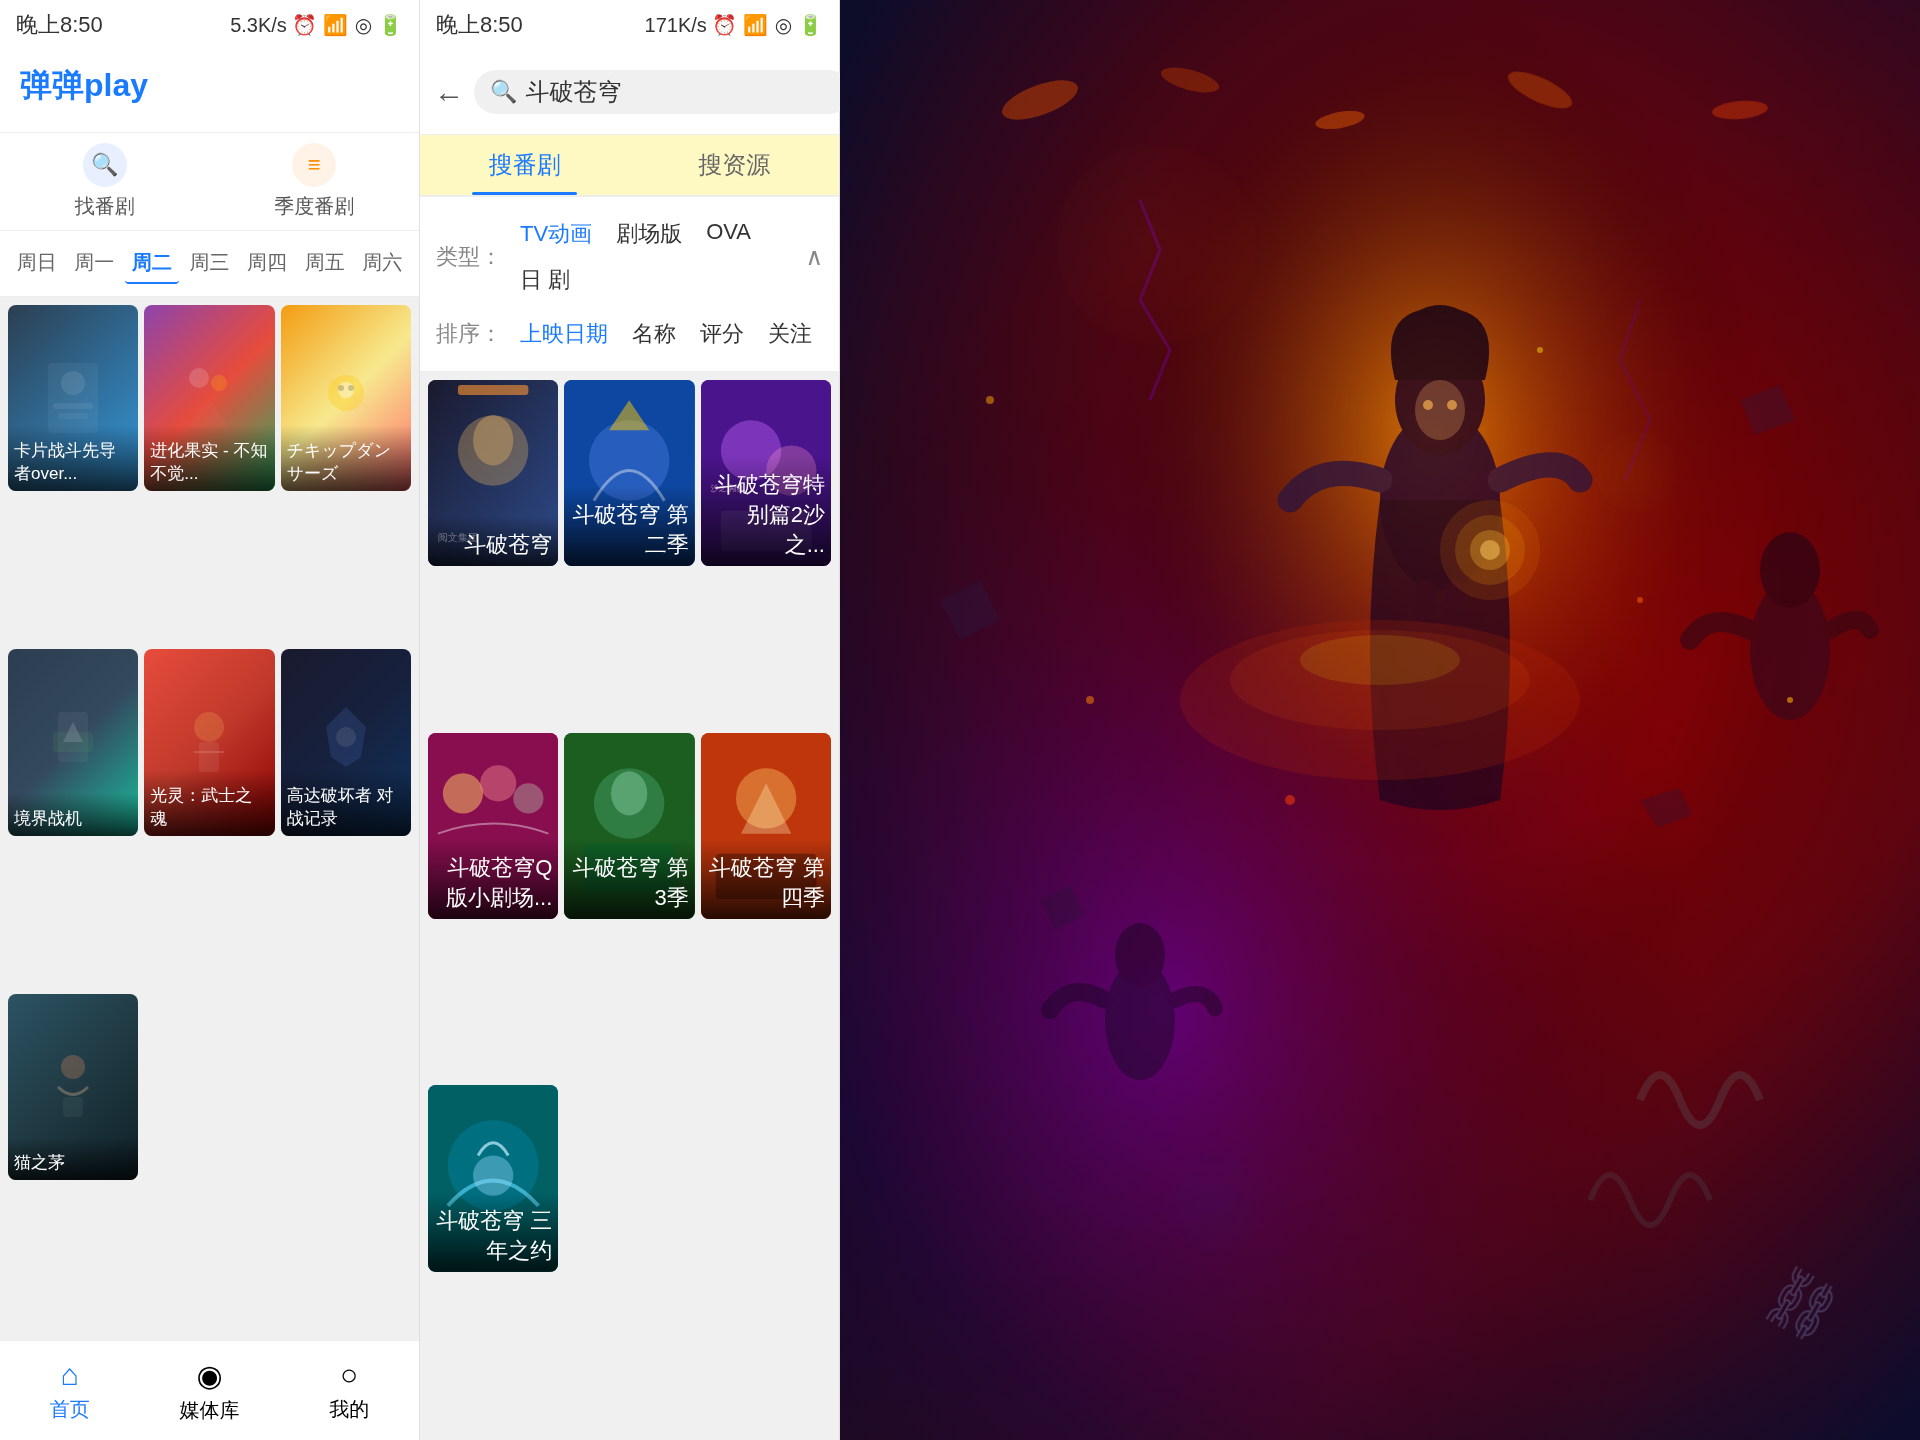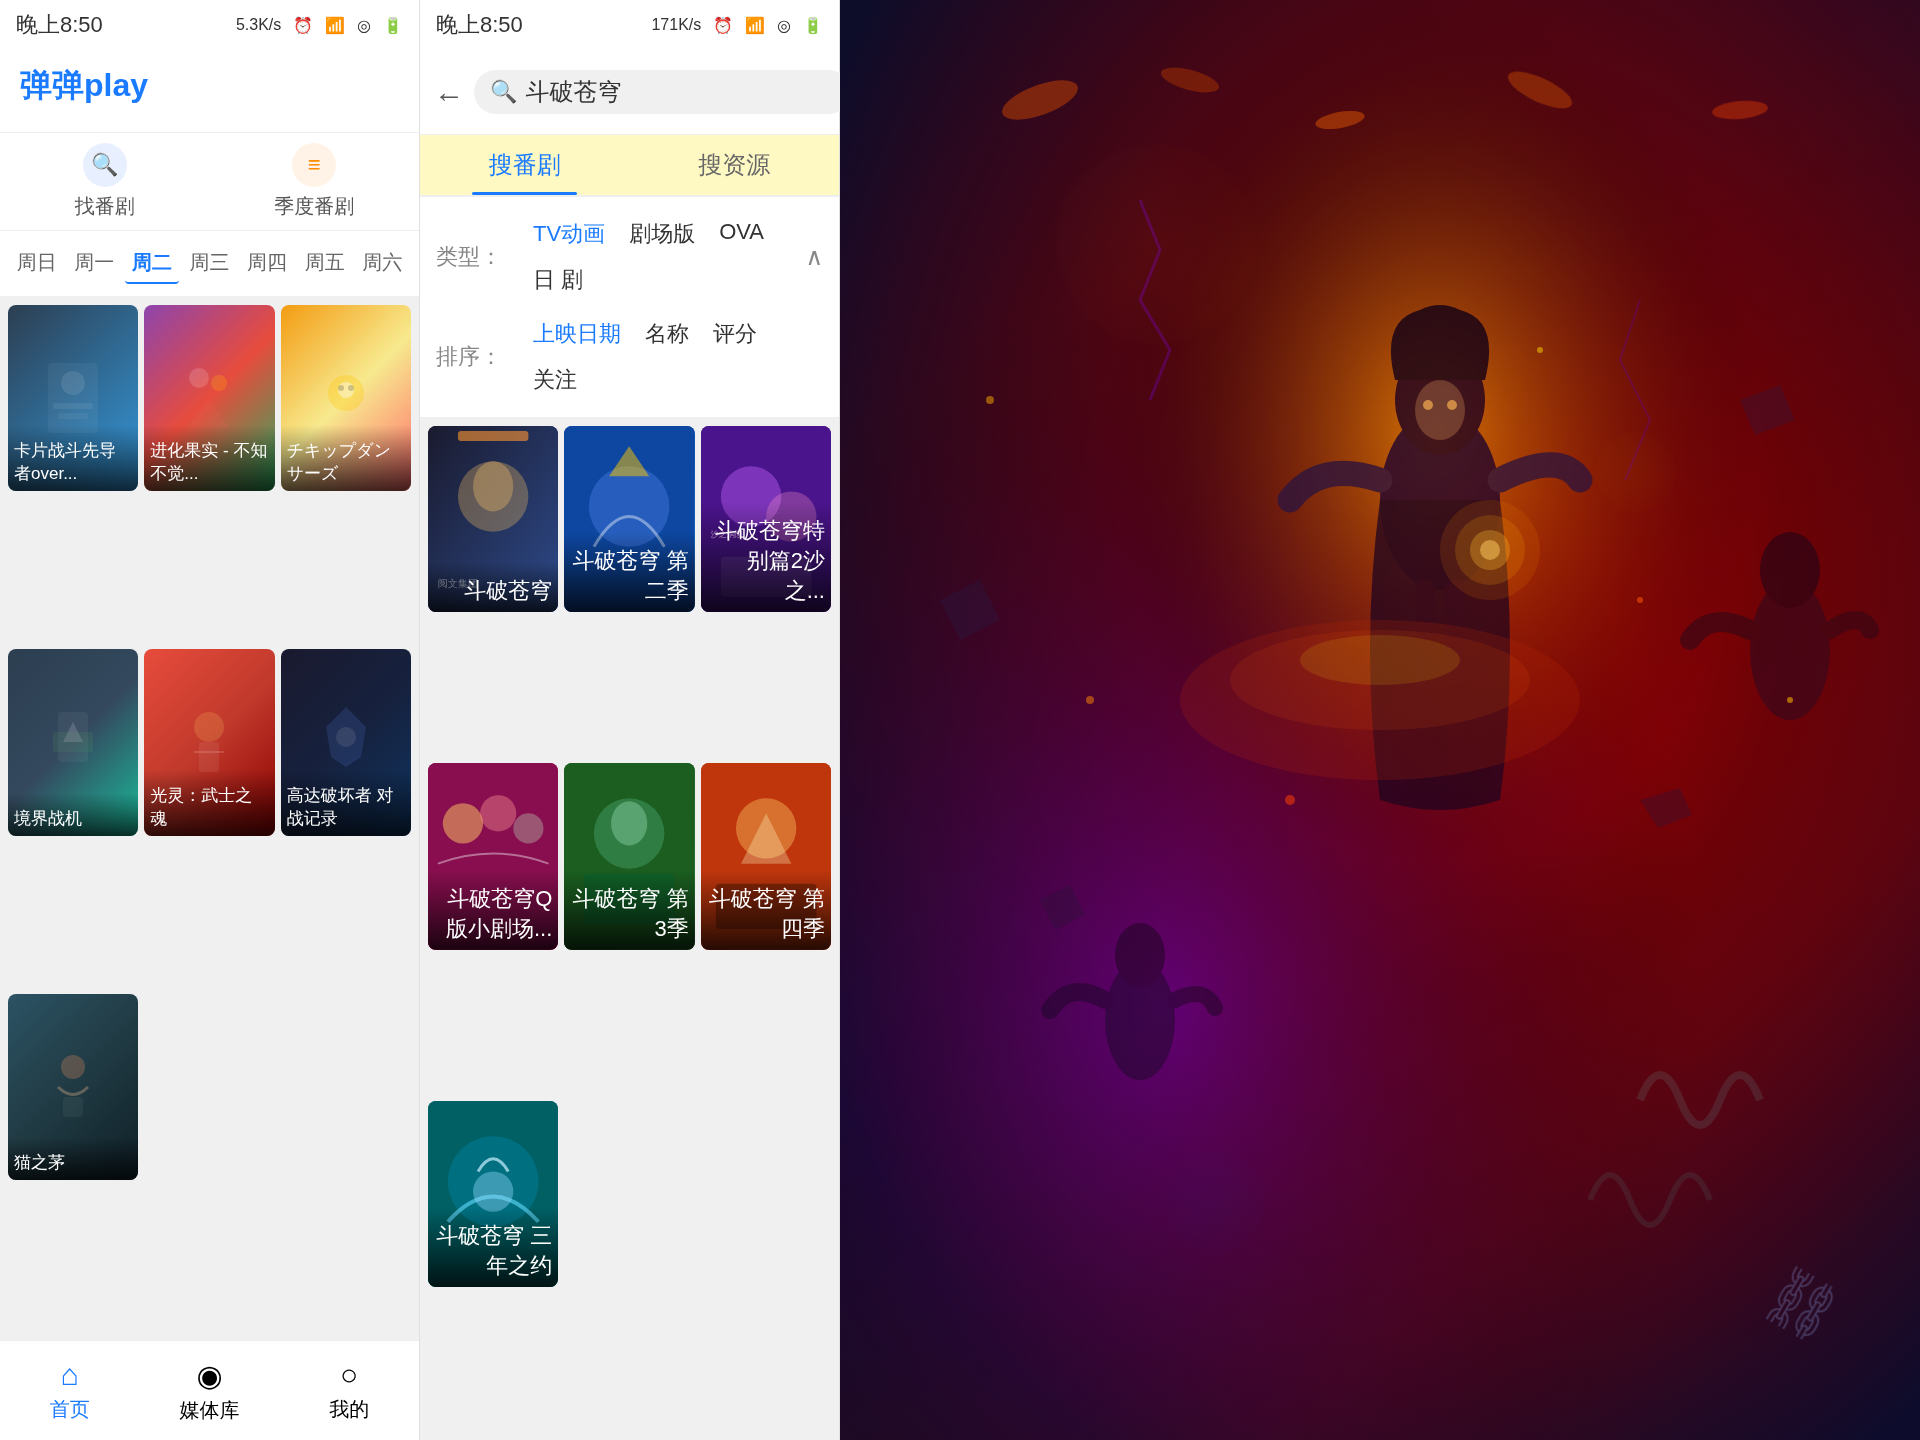--- a/index.html
+++ b/index.html
@@ -25,21 +25,21 @@
     .status-bar {
       height: 50px;
       background: white;
       display: flex;
       align-items: center;
       justify-content: space-between;
       padding: 0 16px;
       font-size: 22px;
       color: #333;
     }
-    .status-icons { display: flex; gap: 12px; align-items: flex-start; font-size: 16px; }
+    .status-icons { display: flex; gap: 6px; align-items: center; font-size: 20px; }
 
     .app-header {
       background: white;
       padding: 14px 20px 24px;
       border-bottom: 1px solid #eee;
     }
 
     .app-title {
       font-size: 32px;
       color: #1a7bff;
@@ -280,21 +280,20 @@
       font-size: 22px;
       color: #888;
       min-width: 56px;
     }
 
     .filter-options {
       display: flex;
       gap: 8px;
       flex-wrap: wrap;
       flex: 1;
-      margin-left: 13px;
     }
 
     .filter-option {
       font-size: 22px;
       color: #333;
       padding: 4px 8px;
       border-radius: 4px;
       cursor: pointer;
     }
 

